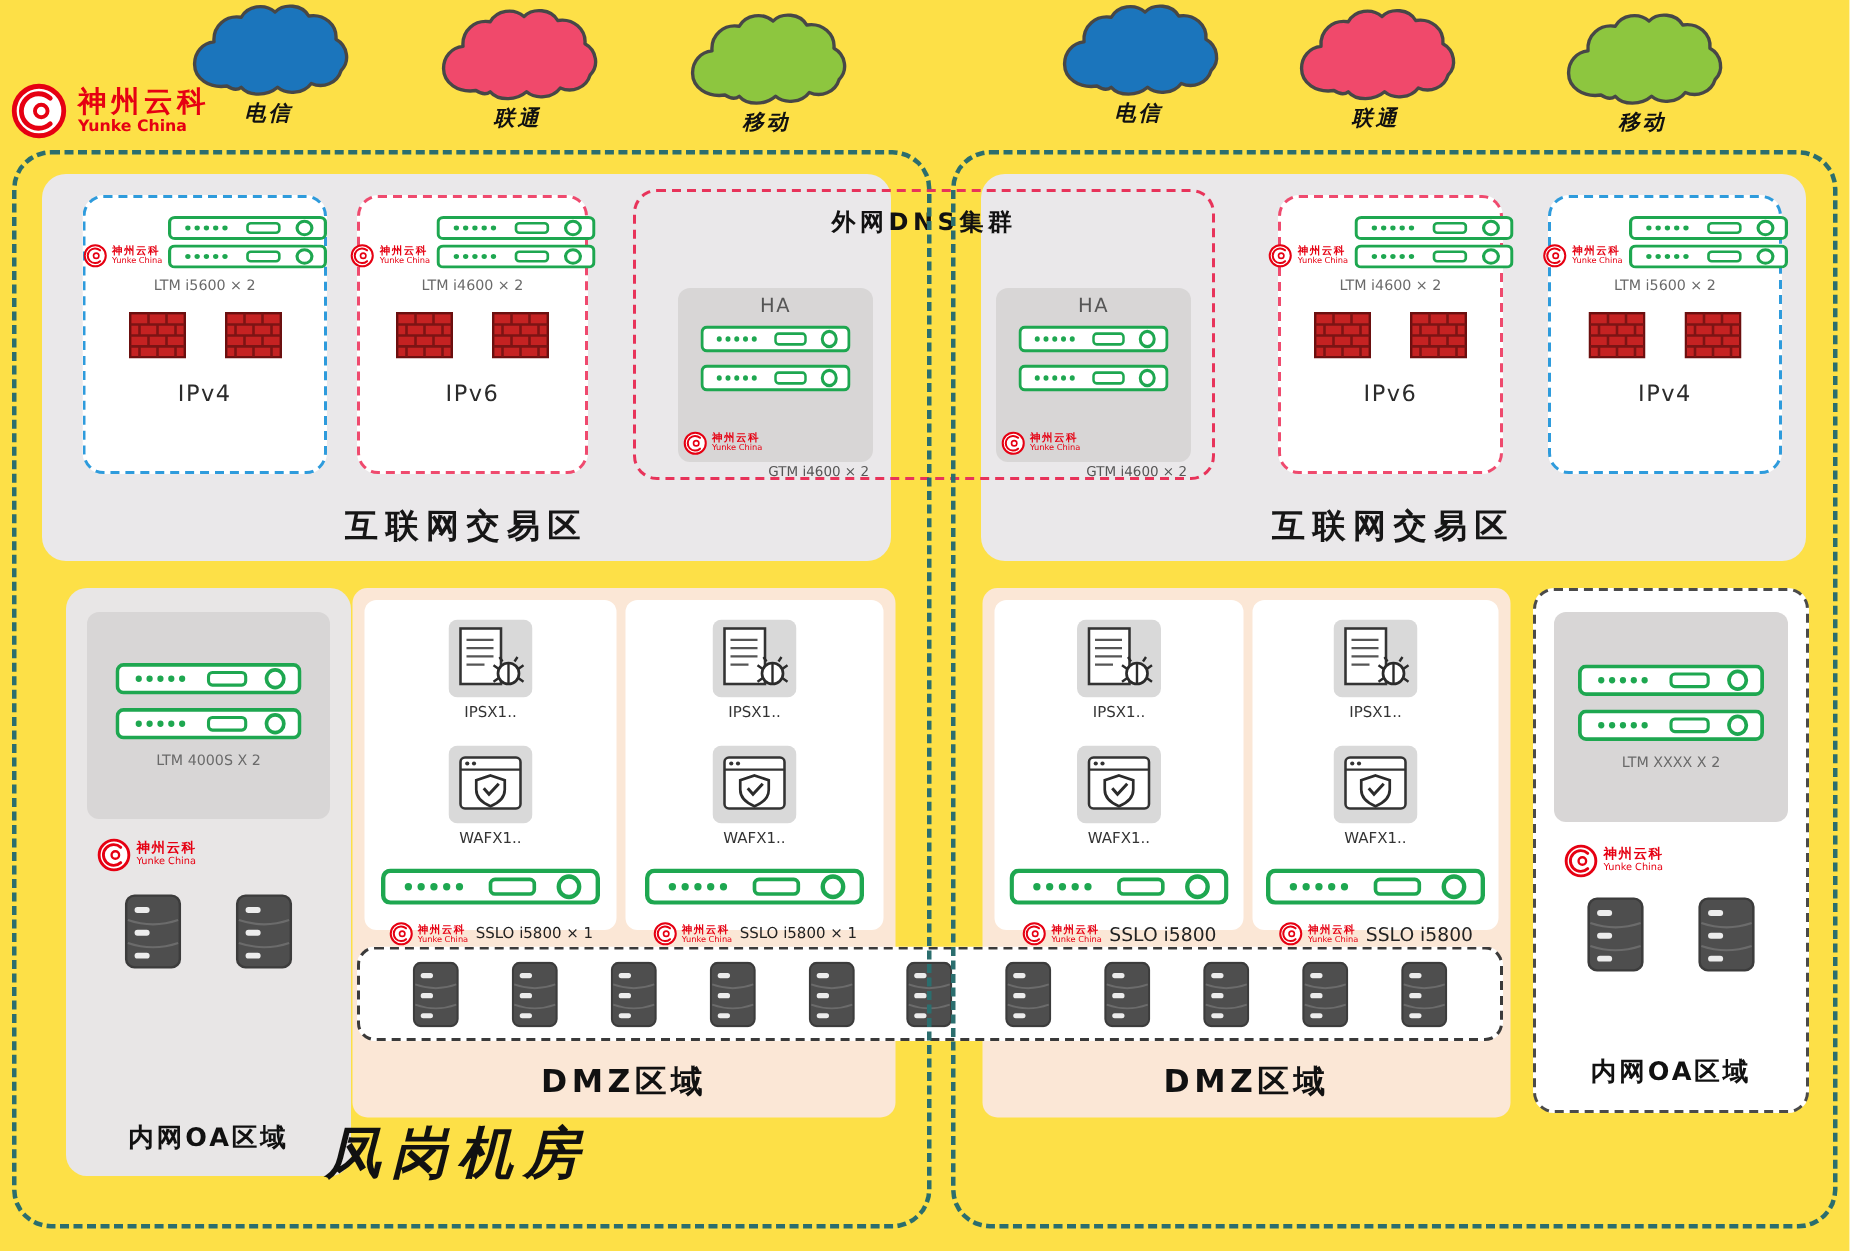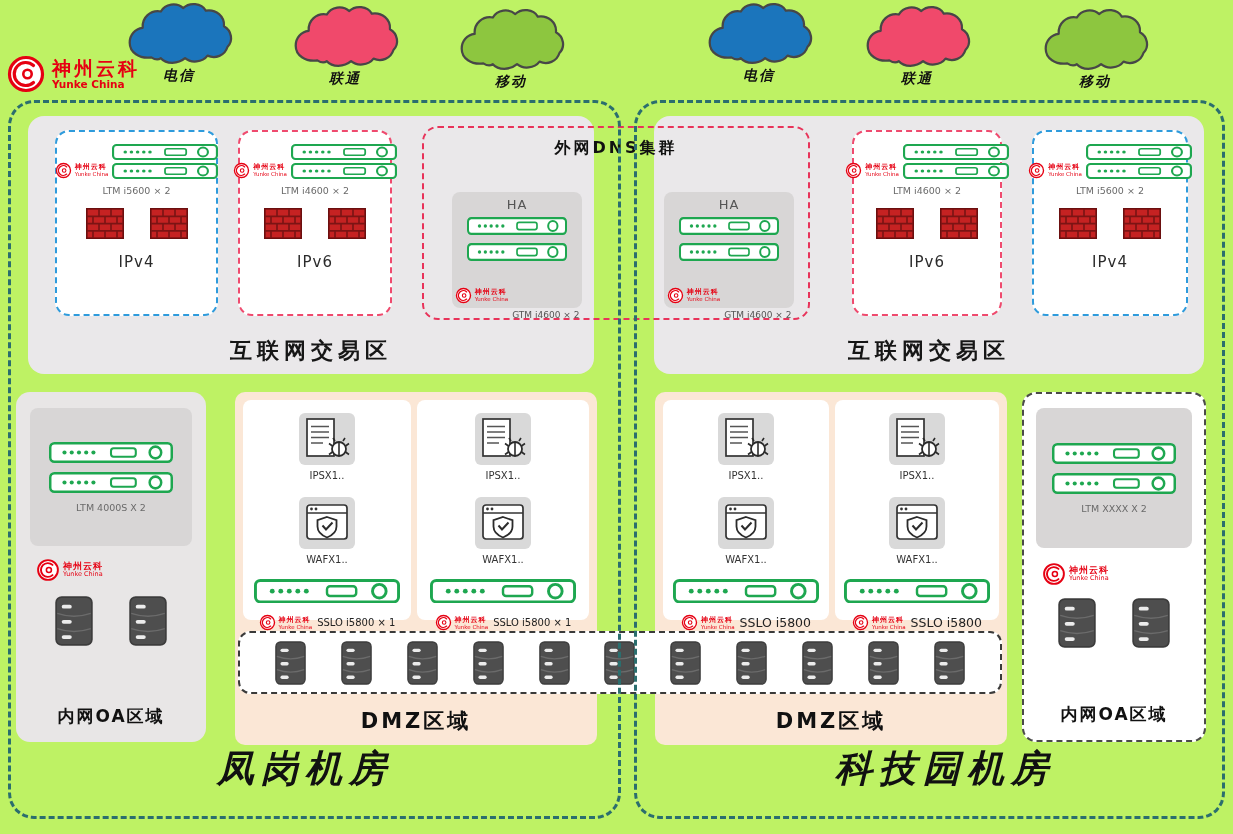--- a/index.html
+++ b/index.html
@@ -1,16 +1,16 @@
 <!DOCTYPE html>
 <html><head>
 <meta charset="utf-8">
 <style>
   html,body{margin:0;padding:0;background:#fff;font-family:"DejaVu Sans","Liberation Sans",sans-serif;}
-  #stage{position:relative;width:1233px;height:834px;background:#bef264;overflow:hidden;}
+  #stage{position:relative;width:1233px;height:834px;background:#fde047;overflow:hidden;}
 
   
   .ic{display:inline-block;line-height:0;}
   .ic svg{width:100%;height:100%;display:block;}
   .app{width:106px;height:16px;}
   .app-ha{width:100px;height:18px;}
   .app-oa{width:124px;height:21px;}
   .app-dmz{width:146px;height:28px;}
   .fw{width:38px;height:31px;}
   .srv{width:31px;height:44px;}
@@ -486,21 +486,21 @@
           <span class="t">
               <span class="b">神州云科</span>
               <span class="s">Yunke China</span>
             </span>
         </span>
         <span class="gtm-label">GTM i4600 × 2</span>
       </div>
     </div>
   </div>
 
-  <div class="oa-left" style="left:16px;top:392px;width:190px;height:350px">
+  <div class="oa-left" style="left:44px;top:392px;width:190px;height:392px">
     <div class="oa-inner" style="left:14px;top:16px;width:162px;height:138px">
       <span class="ic app-oa">
           <svg viewBox="0 0 120 20" preserveAspectRatio="none">
             <rect x="1.2" y="1.2" width="117.6" height="17.6" rx="4" fill="#fff" stroke="#1ea750" stroke-width="2.4"></rect>
             <circle cx="15" cy="10" r="2" fill="#1ea750"></circle>
             <circle cx="22" cy="10" r="2" fill="#1ea750"></circle>
             <circle cx="29" cy="10" r="2" fill="#1ea750"></circle>
             <circle cx="36" cy="10" r="2" fill="#1ea750"></circle>
             <circle cx="43" cy="10" r="2" fill="#1ea750"></circle>
             <rect x="60" y="6" width="24" height="8" rx="2.5" fill="none" stroke="#1ea750" stroke-width="2"></rect>
@@ -972,15 +972,14 @@
           <path d="M2 16 C12 19.5 22 19.5 32 16" fill="none" stroke="#6b6b6b" stroke-width="1.3"></path>
           <path d="M2 30 C12 33.5 22 33.5 32 30" fill="none" stroke="#6b6b6b" stroke-width="1.3"></path>
           <rect x="6" y="8" width="9" height="3.6" rx="1.8" fill="#ececec"></rect>
           <rect x="6" y="22" width="9" height="3.6" rx="1.8" fill="#ececec"></rect>
           <rect x="6" y="36" width="9" height="3.6" rx="1.8" fill="#ececec"></rect>
         </svg>
       </span>
     </div>
 
   <div class="dc-name" style="left:110px;top:744px;width:390px">凤岗机房</div>
-  <div class="dc-name" style="left:735px;top:744px;width:420px">科技园机房</div>
 
 </div>
 
 </body></html>

